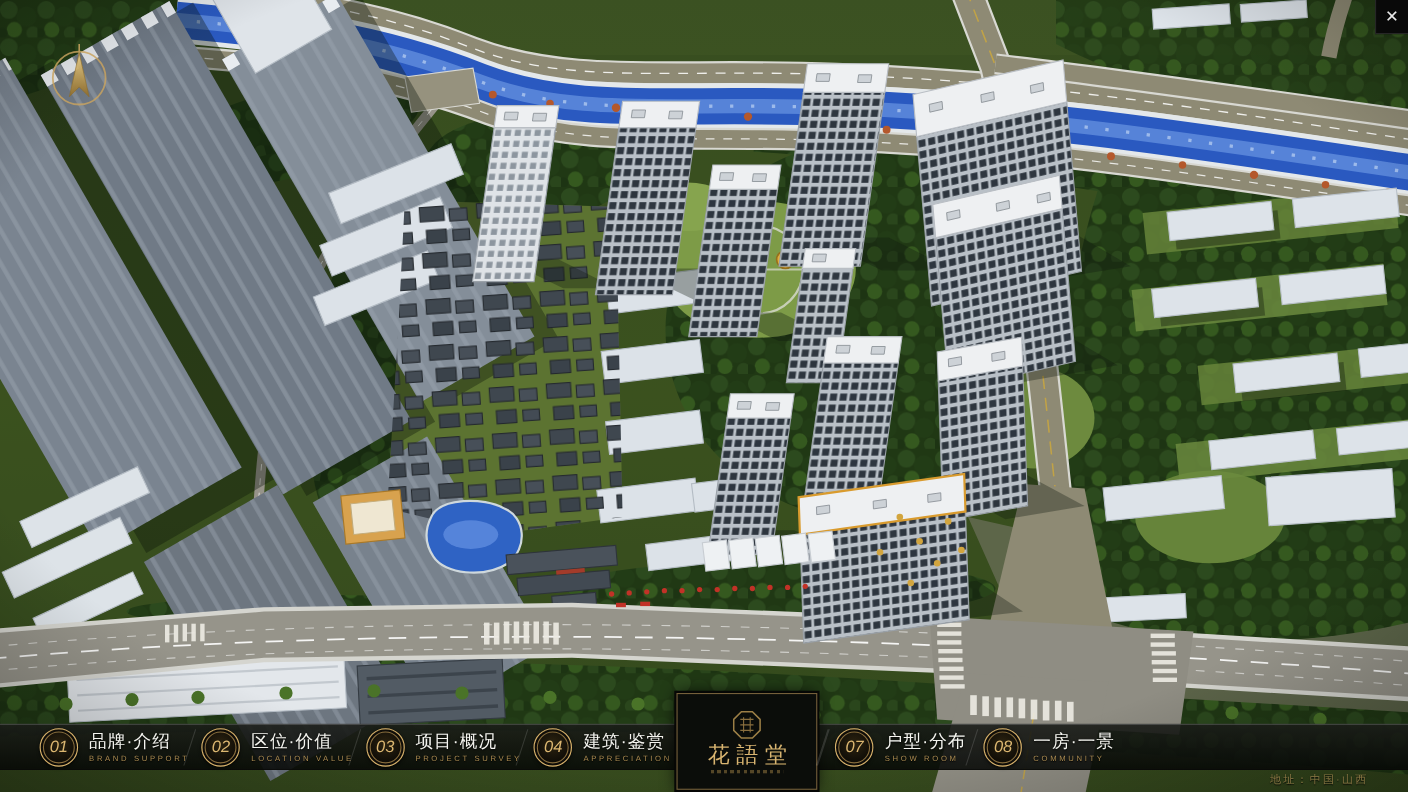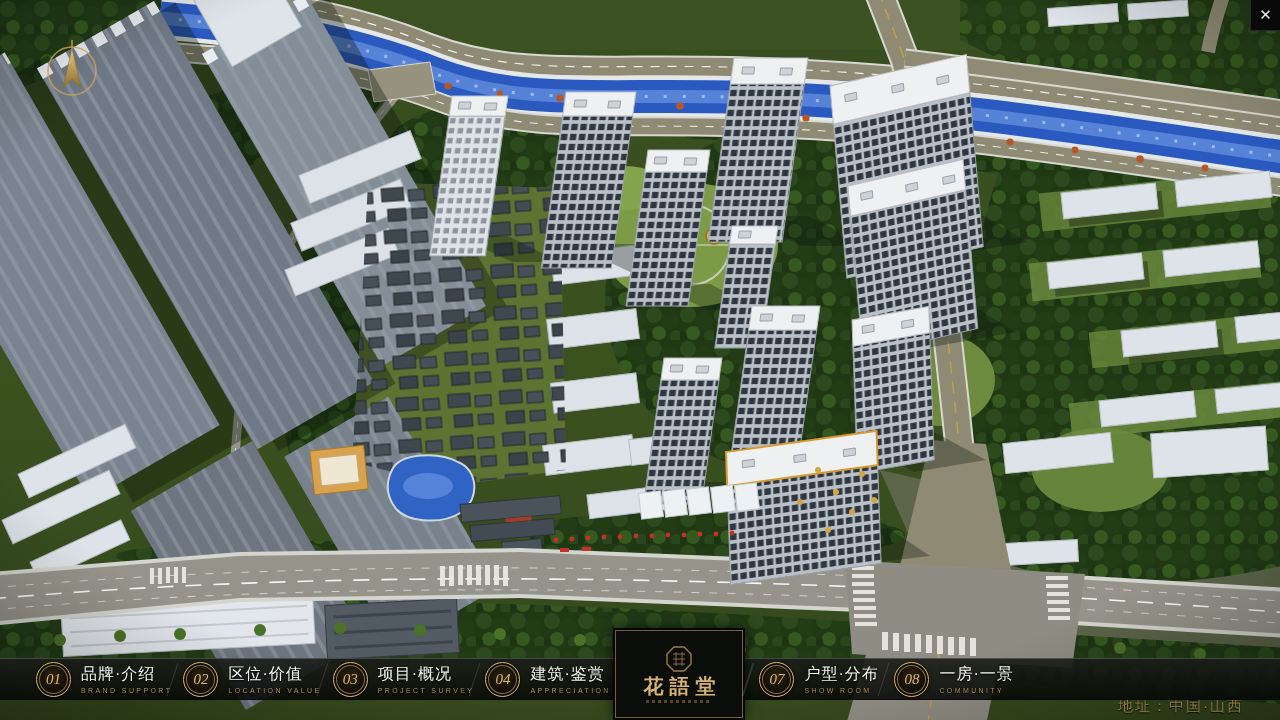--- a/index.html
+++ b/index.html
@@ -22,38 +22,38 @@
     border-top:1px solid rgba(255,255,255,.24);border-bottom:1px solid rgba(0,0,0,.65);
     display:flex;align-items:center;box-sizing:border-box;padding-left:26px}
   .nav-item{display:flex;align-items:center;gap:10px;height:100%;flex:0 0 134px;
     padding-left:10px;box-sizing:border-box;cursor:pointer}
   .nav-item.wide{flex:0 0 136px}
   .sep{flex:0 0 1px;width:1px;height:33px;background:rgba(255,255,255,.14);transform:skewX(-18deg)}
   .badge{width:33px;height:33px;border-radius:50%;flex:0 0 33px;
     border:1px solid #d9b36c;background:radial-gradient(circle at 50% 40%,#2c2310 0%,#0c0a06 72%);
     box-shadow:inset 0 0 0 2px #0e0c08,inset 0 0 0 3px #8a6f3e,0 1px 3px rgba(0,0,0,.8);
     display:flex;align-items:center;justify-content:center}
-  .badge span{font-family:Liberation Serif, serif;font-style:italic;font-size:15px;color:#dcb771;line-height:1}
+  .badge span{font-family:Liberation Sans, sans-serif;font-style:italic;font-size:15px;color:#dcb771;line-height:1}
   .labels{display:flex;flex-direction:column;justify-content:center}
   .zh{font-size:16px;font-weight:normal;color:#f5f5f0;letter-spacing:1px;white-space:nowrap;
       text-shadow:0 1px 2px rgba(0,0,0,.95)}
   .en{font-size:7px;color:#ad8d52;letter-spacing:2.4px;margin-top:2px;white-space:nowrap;
       text-shadow:0 1px 1px #000}
 
   
   .logo-panel{position:relative;flex:0 0 126px;height:86px;align-self:flex-start;margin-top:-29px;
     margin-left:4px;margin-right:4px;background:#0b0d0a;border:1px solid #75603a;
     box-shadow:0 0 0 2px #060705,0 0 14px rgba(0,0,0,.85);
     display:flex;flex-direction:column;align-items:center;justify-content:center;gap:4px;cursor:pointer}
-  .logo-title{font-family:"DejaVu Serif",serif;font-size:20px;font-weight:bold;color:#d8b470;
+  .logo-title{font-family:"DejaVu Serif",serif;font-size:20px;font-weight:normal;color:#d8b470;
     letter-spacing:6px;text-indent:6px;line-height:1}
   .logo-sub{width:66px;height:3px;opacity:.65;
     background:repeating-linear-gradient(90deg,#7c6536 0 3px,transparent 3px 6px)}
 
-  .address{position:absolute;right:36px;bottom:4px;z-index:45;font-size:15px;color:#8c7a45;
+  .address{position:absolute;right:36px;bottom:4px;z-index:45;font-size:10px;color:#8c7a45;
     letter-spacing:2px;text-shadow:0 1px 1px #000}
 </style>
 </head>
 <body>
 
 <div class="stage">
 <svg class="scene" width="1280" height="720" viewBox="0 0 1280 720">
   <defs>
     <linearGradient id="gGround" x1="0" y1="0" x2="0" y2="1">
       <stop offset="0" stop-color="#3b5122"></stop>

